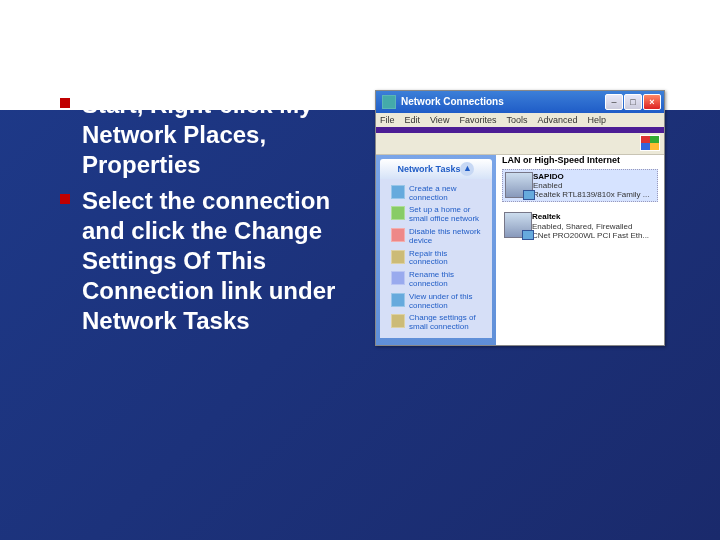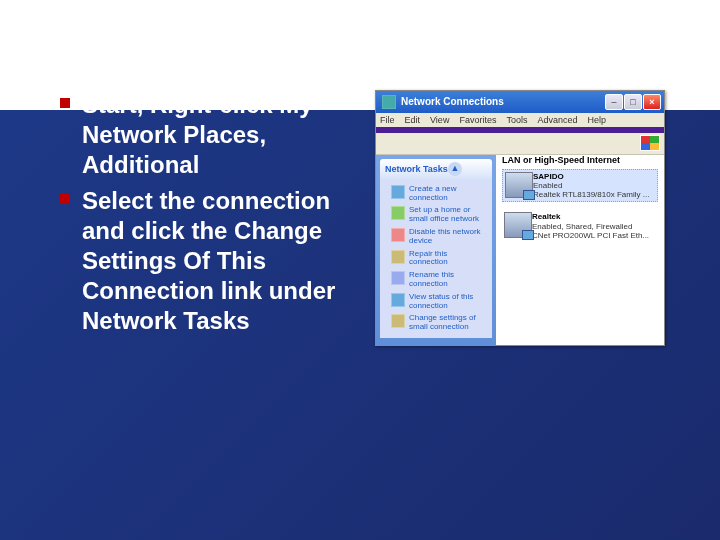--- a/index.html
+++ b/index.html
@@ -94,21 +94,21 @@
   .tasks {
     width:120px;
     background: linear-gradient(#7aa5e8,#5f8fd8);
     padding:4px;
   }
   .task-head, .other-head {
     background: linear-gradient(#fff,#d6e3f8);
     color:#215dc6; font-weight:bold;
     border-radius: 3px 3px 0 0;
     padding:3px 5px;
-    display:flex; justify-content:flex-start; align-items:center;
+    display:flex; justify-content:center; align-items:center;
     font-size:9px;
   }
   .task-head .chev, .other-head .chev {
     width:14px;height:14px;border-radius:50%;background:#c7d8f4;color:#215dc6;text-align:center;line-height:12px;font-size:9px;
   }
   .task-body {
     background: #d6dff7;
     padding:4px 3px;
     font-size:8px; color:#215dc6;
   }
@@ -136,21 +136,21 @@
   .conn-text b { color:#000; font-size:8px;}
 </style>
 </head>
 <body>
 
 <div class="title-band"></div>
 <h1 class="slide-title">To Install an Additional Protocol</h1>
 
 <div class="content">
   <ul class="bullets">
-    <li>Start, Right-click My Network Places, Additional</li>
+    <li>Start, Right-click My Network Places, Properties</li>
     <li>Select the connection and click the Change Settings Of This Connection link under Network Tasks</li>
   </ul>
 
   <div class="window">
     <div class="titlebar">
       <div class="icon"></div>
       <div class="t">Network Connections</div>
       <div class="winbtn">–</div>
       <div class="winbtn">□</div>
       <div class="winbtn close">×</div>
@@ -196,21 +196,21 @@
           <div class="task-item">
               <span class="ti d"></span>
               <span>Repair this connection</span>
             </div>
           <div class="task-item">
               <span class="ti e"></span>
               <span>Rename this connection</span>
             </div>
           <div class="task-item">
               <span class="ti"></span>
-              <span>View status of this connection</span>
+              <span>View under of this connection</span>
             </div>
           <div class="task-item">
               <span class="ti d"></span>
               <span>Change settings of small connection</span>
             </div>
         </div>
       </div>
       <div class="main">
         <div class="section-label">LAN or High-Speed Internet</div>
 

